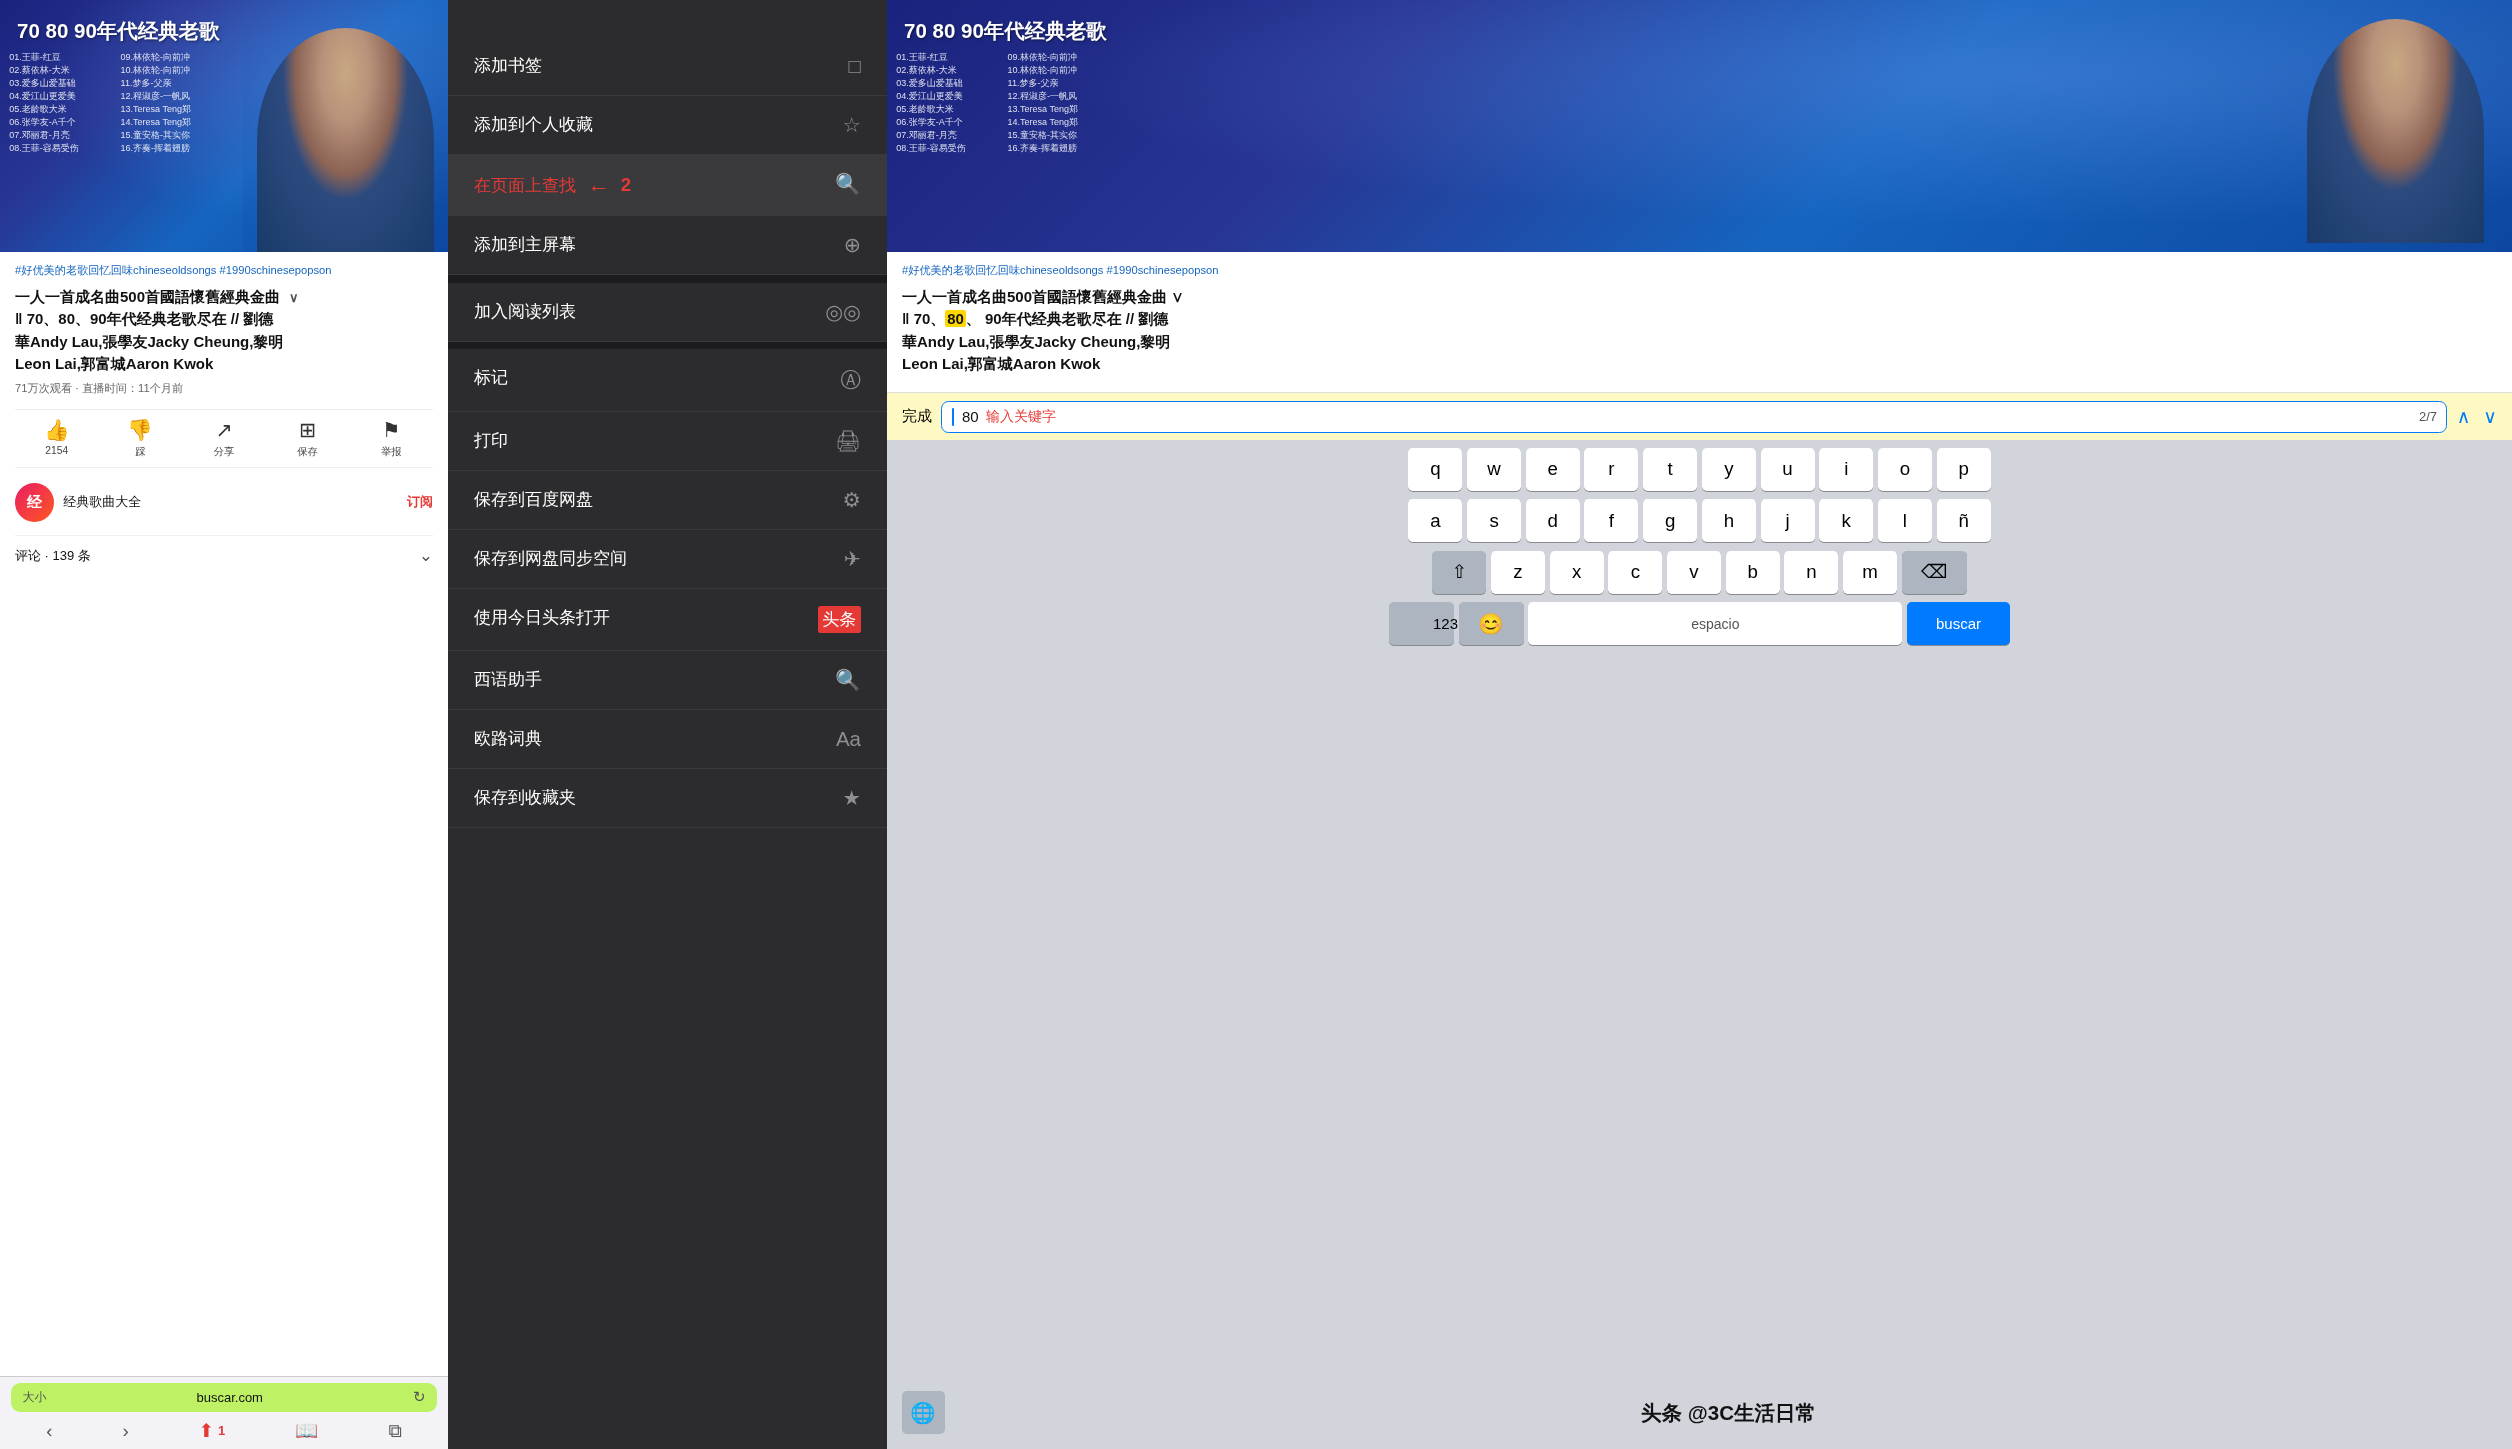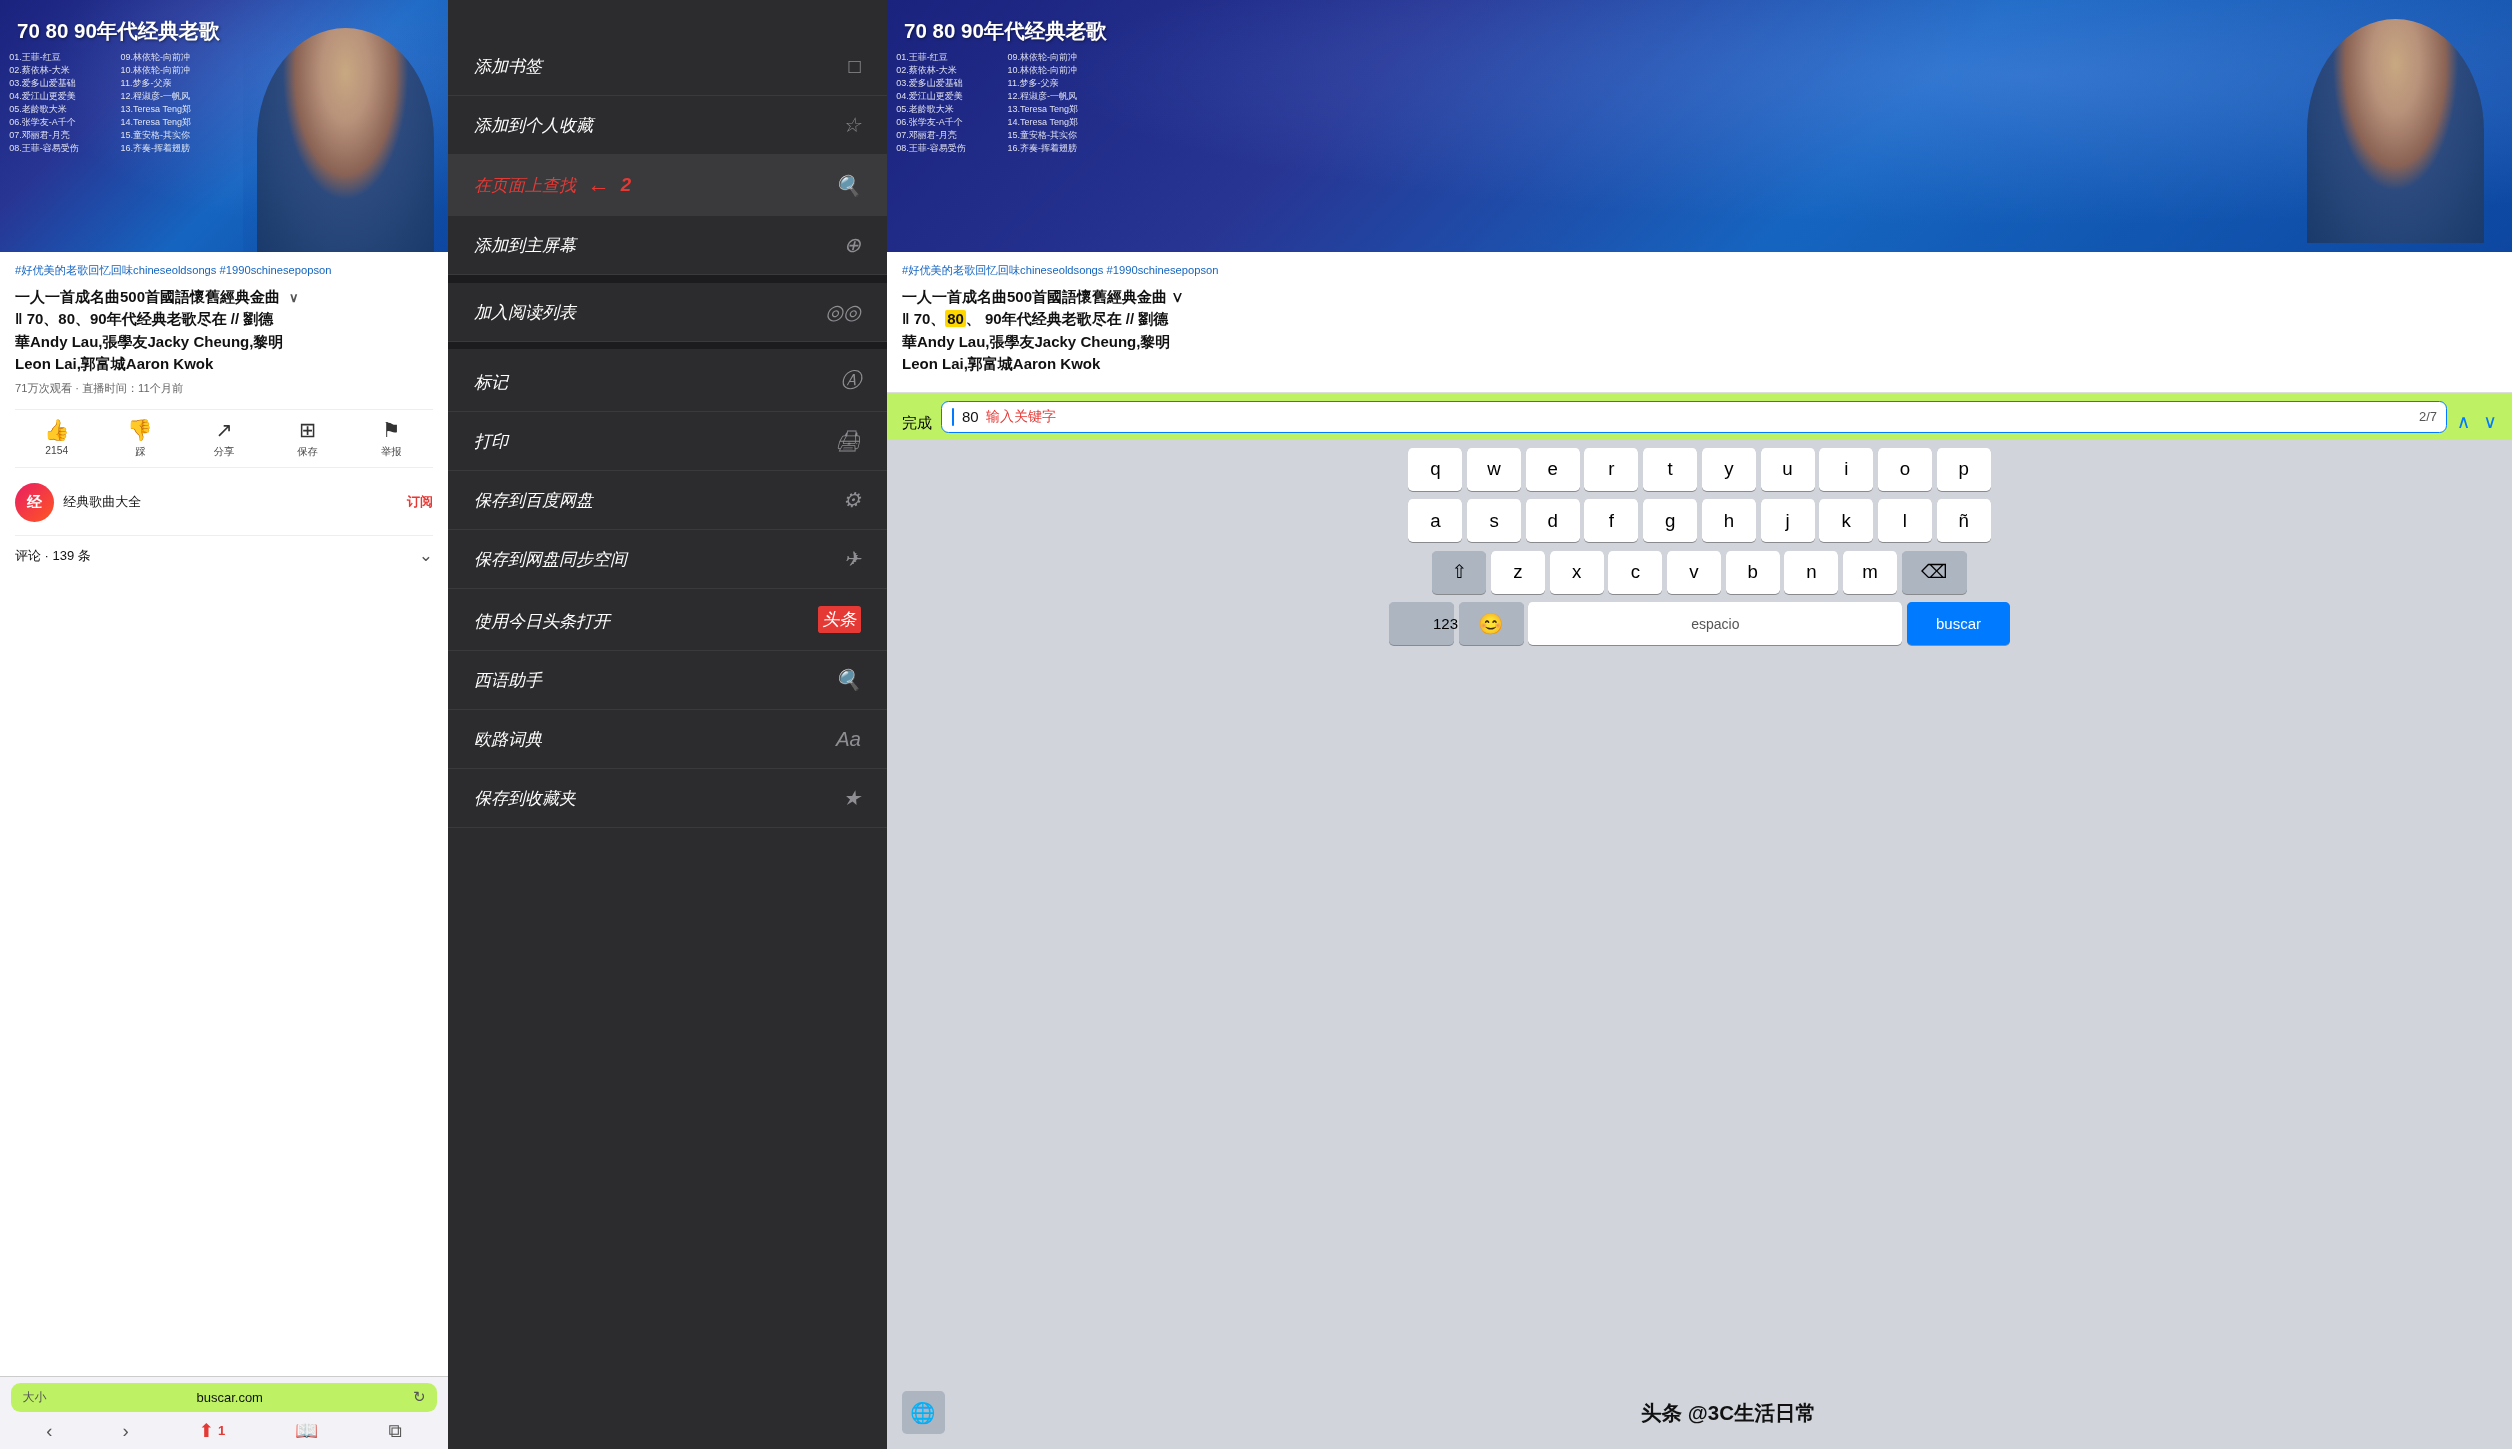--- a/index.html
+++ b/index.html
@@ -276,26 +276,25 @@
       position: relative;
     }
 
     .context-menu {
       margin-top: 37px;
       background: #2c2c2e;
     }
 
     .menu-item {
       display: flex;
-      align-items: flex-end;
+      align-items: flex-start;
       justify-content: space-between;
       padding: 17px 26px;
       border-bottom: 0.9px solid #3a3a3c;
       cursor: pointer;
-      font-style: italic;
     }
 
     .menu-item-left {
       display: flex;
       align-items: center;
       gap: 11.2px;
     }
 
     .menu-item-text {
       color: #fff;
@@ -407,23 +406,23 @@
     .highlight-80 {
       background: #ffd700;
       color: #111;
       padding: 0 1.9px;
       border-radius: 1.9px;
     }
 
     
     .search-bar-area {
       padding: 7.5px 15px;
-      background: #bef264;
-      display: flex;
-      align-items: flex-end;
+      background: #fef9c3;
+      display: flex;
+      align-items: center;
       gap: 9.3px;
       border-top: 0.9px solid #ddd;
     }
 
     .done-btn {
       color: #000;
       font-size: 15px;
       cursor: pointer;
       font-weight: 500;
     }

